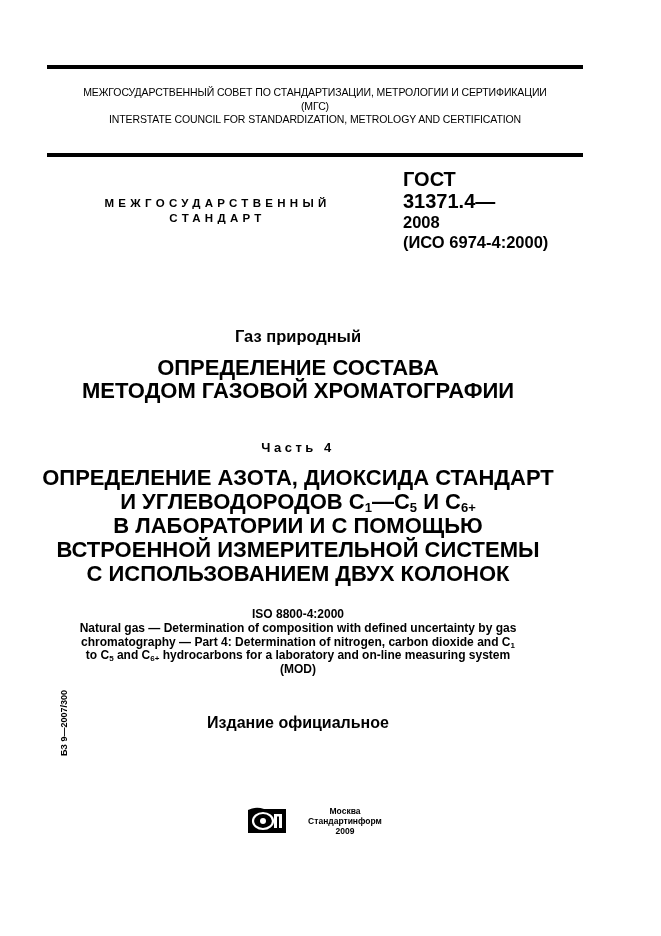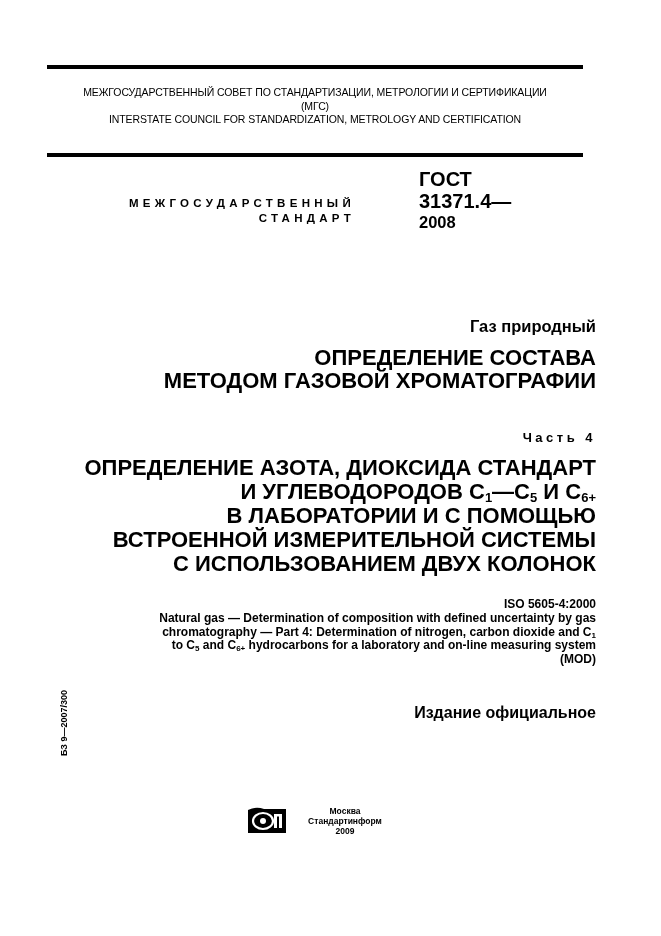--- a/index.html
+++ b/index.html
@@ -2,28 +2,28 @@
 <html><head>
 <meta charset="utf-8">
 <style>
   html, body { margin:0; padding:0; background:#ffffff; }
   body { width:661px; height:936px; position:relative; overflow:hidden;
          font-family:"Liberation Sans", "DejaVu Sans", sans-serif; color:#000; }
   .rule { position:absolute; left:47px; width:536px; height:4px; background:#000; }
   .council { position:absolute; left:47px; width:536px; top:86px; text-align:center;
              font-weight:normal; font-size:10.5px; line-height:13.5px; letter-spacing:-0.1px; }
   .council div { white-space:nowrap; }
-  .interstd { position:absolute; left:80px; width:275px; top:196px; text-align:right;
+  .interstd { position:absolute; left:80px; width:275px; top:196px; text-align:center;
               font-weight:bold; font-size:11.5px; line-height:15px; letter-spacing:4.3px; }
-  .gost { position:absolute; left:403px; top:168px; font-weight:bold;margin-left:16px; }
+  .gost { position:absolute; left:403px; top:168px; font-weight:bold; }
   .gost .l1 { font-size:20px; line-height:22px; }
   .gost .l2 { font-size:20px; line-height:22px; }
   .gost .l3 { font-size:16.5px; line-height:20px; }
   .gost .l4 { font-size:16.5px; line-height:20px; }
-  .center { position:absolute; left:0; width:596px; text-align:right; font-weight:bold; }
+  .center { position:absolute; left:0; width:596px; text-align:center; font-weight:bold;margin-top:10px; }
   .gas { top:316px; font-size:16.5px; line-height:20px; }
   .title1 { top:346px; font-size:22px; line-height:23px; }
   .part { top:430px; font-size:13px; line-height:15px; letter-spacing:3.5px; }
   .title2 { top:456px; font-size:22px; line-height:24px; }
   .title2 sub { font-size:13px; vertical-align:-3px; line-height:0; }
   .iso { top:598px; font-size:12px; line-height:13.8px; }
   .iso sub { font-size:8px; vertical-align:-2px; line-height:0; }
   .edition { top:706px; font-size:16px; line-height:13px; }
   .bz { position:absolute; left:29px; top:718px; width:70px; height:10px;
         transform:rotate(-90deg); transform-origin:center center;
@@ -47,41 +47,42 @@
 
 <div class="interstd">
   <div>МЕЖГОСУДАРСТВЕННЫЙ</div>
   <div>СТАНДАРТ</div>
 </div>
 
 <div class="gost">
   <div class="l1">ГОСТ</div>
   <div class="l2">31371.4—</div>
   <div class="l3">2008</div>
+  <div class="l4">(ИСО 6974-4:2000)</div>
 </div>
 
 <div class="center gas">Газ природный</div>
 
 <div class="center title1">
   <div>ОПРЕДЕЛЕНИЕ СОСТАВА</div>
   <div>МЕТОДОМ ГАЗОВОЙ ХРОМАТОГРАФИИ</div>
 </div>
 
 <div class="center part">Часть 4</div>
 
 <div class="center title2">
   <div>ОПРЕДЕЛЕНИЕ АЗОТА, ДИОКСИДА СТАНДАРТ</div>
   <div><span>И УГЛЕВОДОРОДОВ С</span><sub>1</sub><span>—С</span><sub>5</sub><span> И С</span><sub>6+</sub></div>
   <div>В ЛАБОРАТОРИИ И С ПОМОЩЬЮ</div>
   <div>ВСТРОЕННОЙ ИЗМЕРИТЕЛЬНОЙ СИСТЕМЫ</div>
   <div>С ИСПОЛЬЗОВАНИЕМ ДВУХ КОЛОНОК</div>
 </div>
 
 <div class="center iso">
-  <div>ISO 5605-4:2000</div>
+  <div>ISO 8800-4:2000</div>
   <div>Natural gas —  Determination of composition with defined uncertainty by gas</div>
   <div><span>chromatography — Part 4:  Determination of nitrogen, carbon dioxide and C</span><sub>1</sub></div>
   <div><span>to C</span><sub>5</sub><span> and C</span><sub>6+</sub><span> hydrocarbons for a laboratory and on-line measuring system</span></div>
   <div>(MOD)</div>
 </div>
 
 <div class="center edition">Издание официальное</div>
 
 <div class="bz">БЗ 9—2007/300</div>
 

